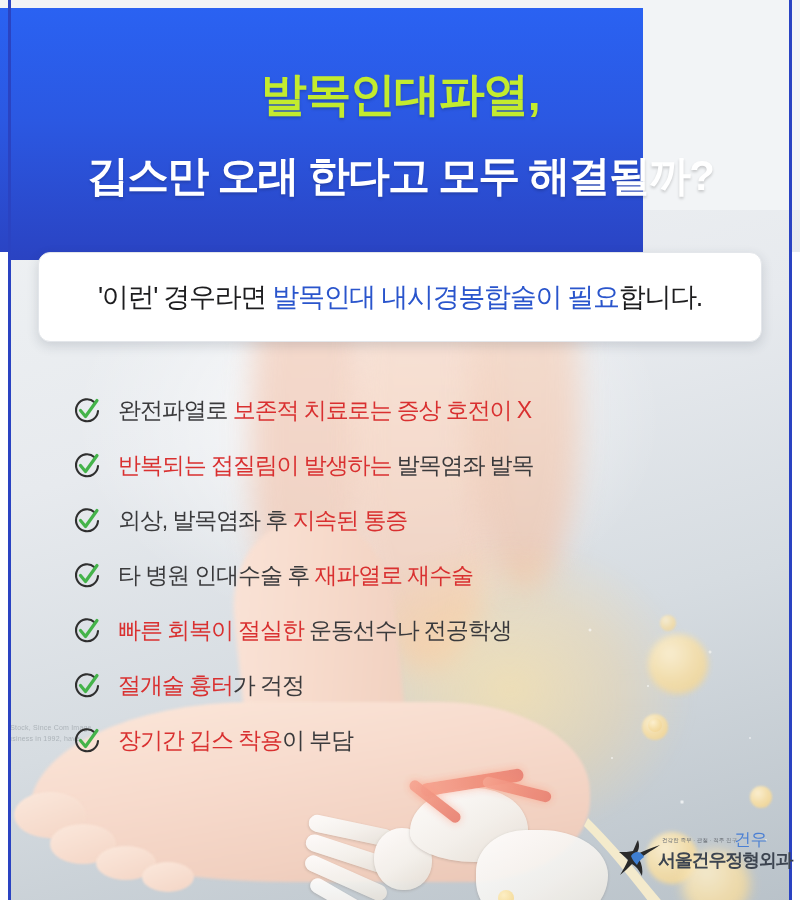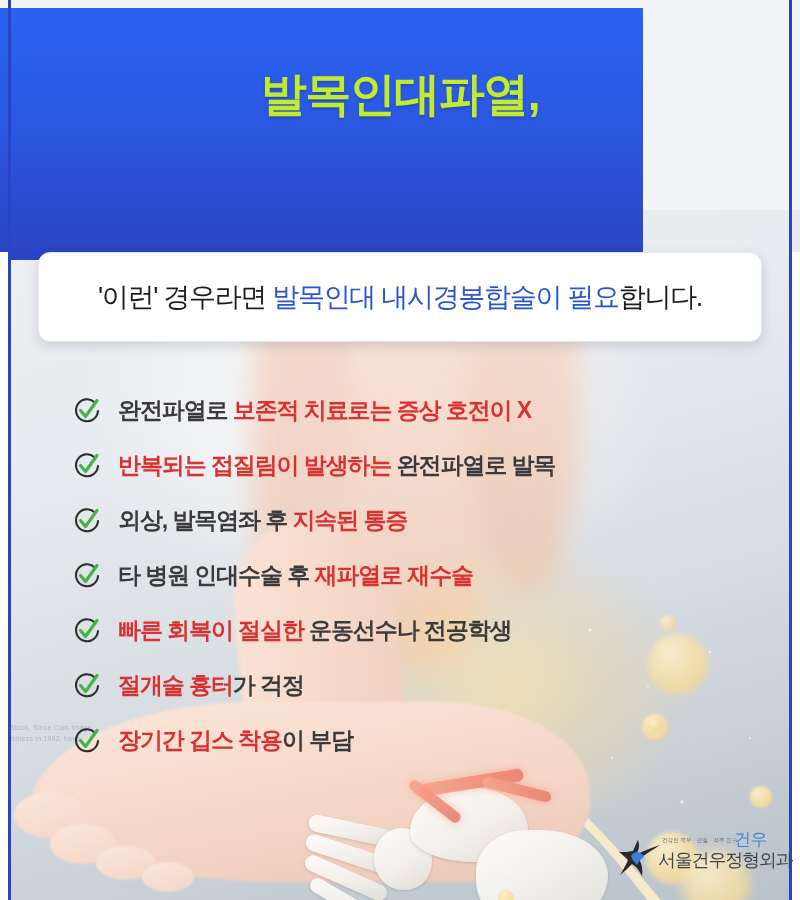--- a/index.html
+++ b/index.html
@@ -296,21 +296,21 @@
   }
   .check-icon {
     flex: 0 0 auto;
     width: 30px;
     height: 30px;
     margin-right: 16px;
     position: relative;
   }
   .check-label {
     font-size: 23px;
-    font-weight: 700;
+    font-weight: 400;
     letter-spacing: -1.1px;
     color: #3a3a3c;
     white-space: nowrap;
   }
   .check-label .em {
     color: #d93030;
   }
 
   
   .logo {
@@ -330,21 +330,21 @@
     left: 44px; top: 5px;
     font-size: 5.5px;
     letter-spacing: 0.1px;
     color: #6a6f76;
     white-space: nowrap;
   }
   .logo-name {
     position: absolute;
     left: 40px; top: 16px;
     font-size: 18px;
-    font-weight: 400;
+    font-weight: 700;
     letter-spacing: -1.2px;
     color: #3c4450;
     white-space: nowrap;
   }
   .logo-brand {
     position: absolute;
     left: 116px; top: -4px;
     font-size: 17px;
     font-weight: 400;
     letter-spacing: -0.6px;
@@ -403,20 +403,21 @@
     </svg>
 
     <div class="watermark">
       <div>e Stock, Since Com Image</div>
       <div>business in 1992, have</div>
     </div>
   </div>
 
   <div class="header">
     <div class="title-line1">발목인대파열,</div>
+    <div class="title-line2">깁스만 오래 한다고 모두 해결될까?</div>
   </div>
 
   <div class="edge-white-l"></div>
   <div class="edge-white-r"></div>
   <div class="edge edge-left"></div>
   <div class="edge edge-right"></div>
 
   <div class="subtitle-card">
     <div class="subtitle-text">
       <span>'이런' 경우라면 </span><span class="hl">발목인대 내시경봉합술이 필요</span><span>합니다.</span>
@@ -435,21 +436,21 @@
       <span class="check-label"><span>완전파열로 </span><span class="em">보존적 치료로는 증상 호전이 X</span><span></span></span>
     </div>
 
     <div class="check-row">
       <span class="check-icon">
         <svg viewBox="0 0 30 30" width="30" height="30">
           <path d="M22.5,6.2 A11,11 0 1 0 26,15" fill="none" stroke="#2f2f2f" stroke-width="2.1" stroke-linecap="round"></path>
           <path d="M8.5,14.5 L13.5,20.5 L25,4.5" fill="none" stroke="#44b34a" stroke-width="3.2" stroke-linecap="round" stroke-linejoin="round"></path>
         </svg>
       </span>
-      <span class="check-label"><span></span><span class="em">반복되는 접질림이 발생하는</span><span> 완전파열로 발목</span></span>
+      <span class="check-label"><span></span><span class="em">반복되는 접질림이 발생하는</span><span> 발목염좌 발목</span></span>
     </div>
 
     <div class="check-row">
       <span class="check-icon">
         <svg viewBox="0 0 30 30" width="30" height="30">
           <path d="M22.5,6.2 A11,11 0 1 0 26,15" fill="none" stroke="#2f2f2f" stroke-width="2.1" stroke-linecap="round"></path>
           <path d="M8.5,14.5 L13.5,20.5 L25,4.5" fill="none" stroke="#44b34a" stroke-width="3.2" stroke-linecap="round" stroke-linejoin="round"></path>
         </svg>
       </span>
       <span class="check-label"><span>외상, 발목염좌 후 </span><span class="em">지속된 통증</span><span></span></span>

